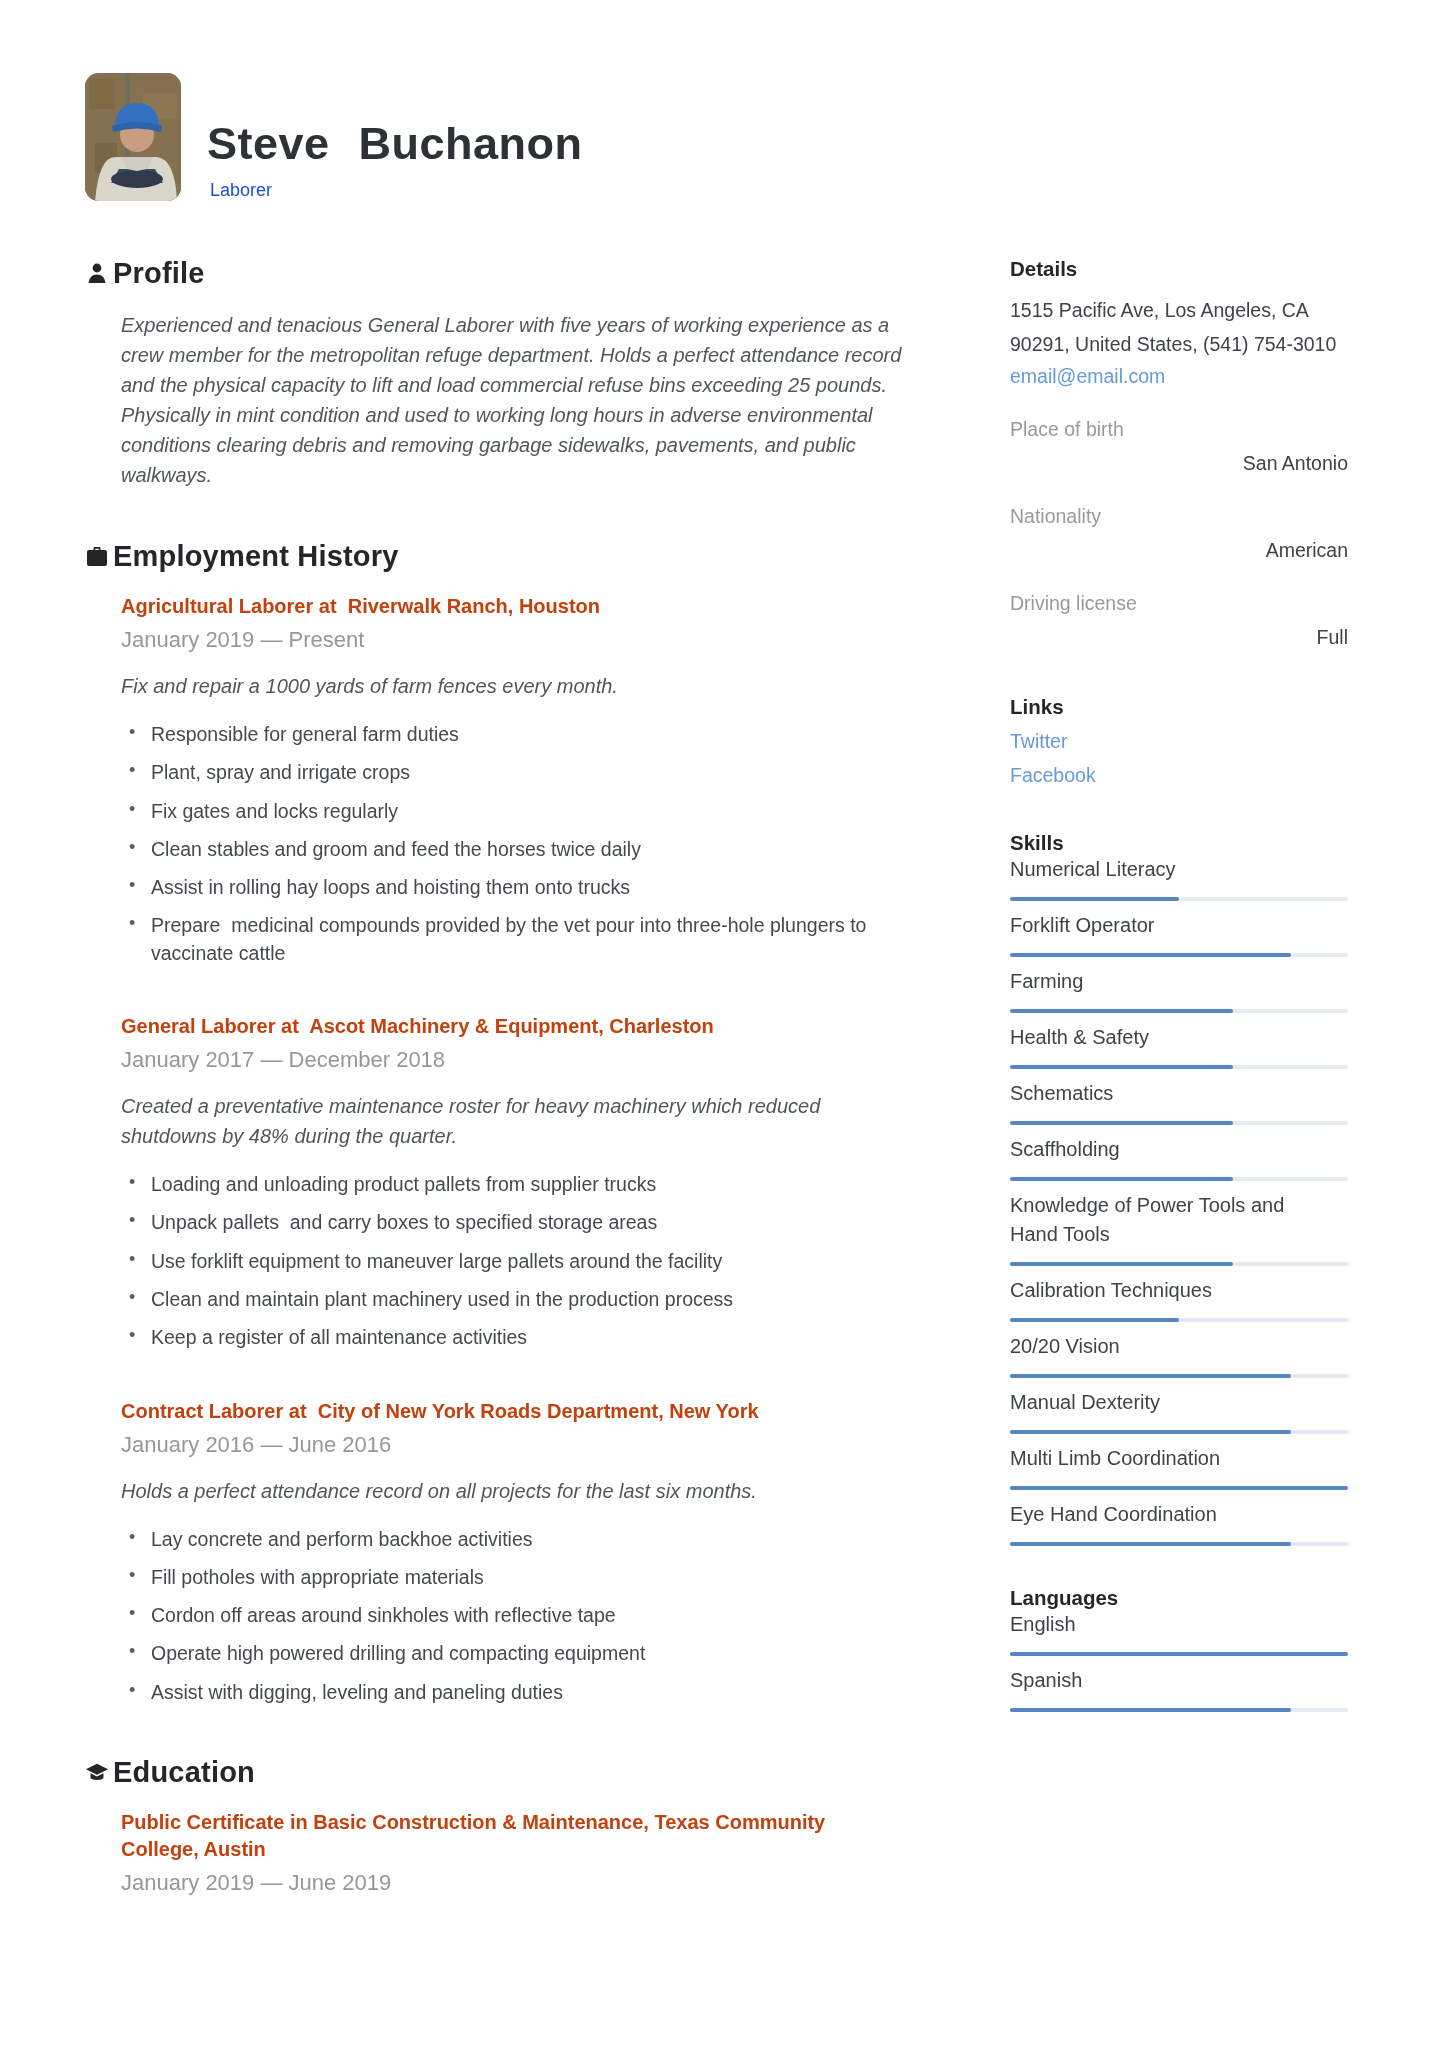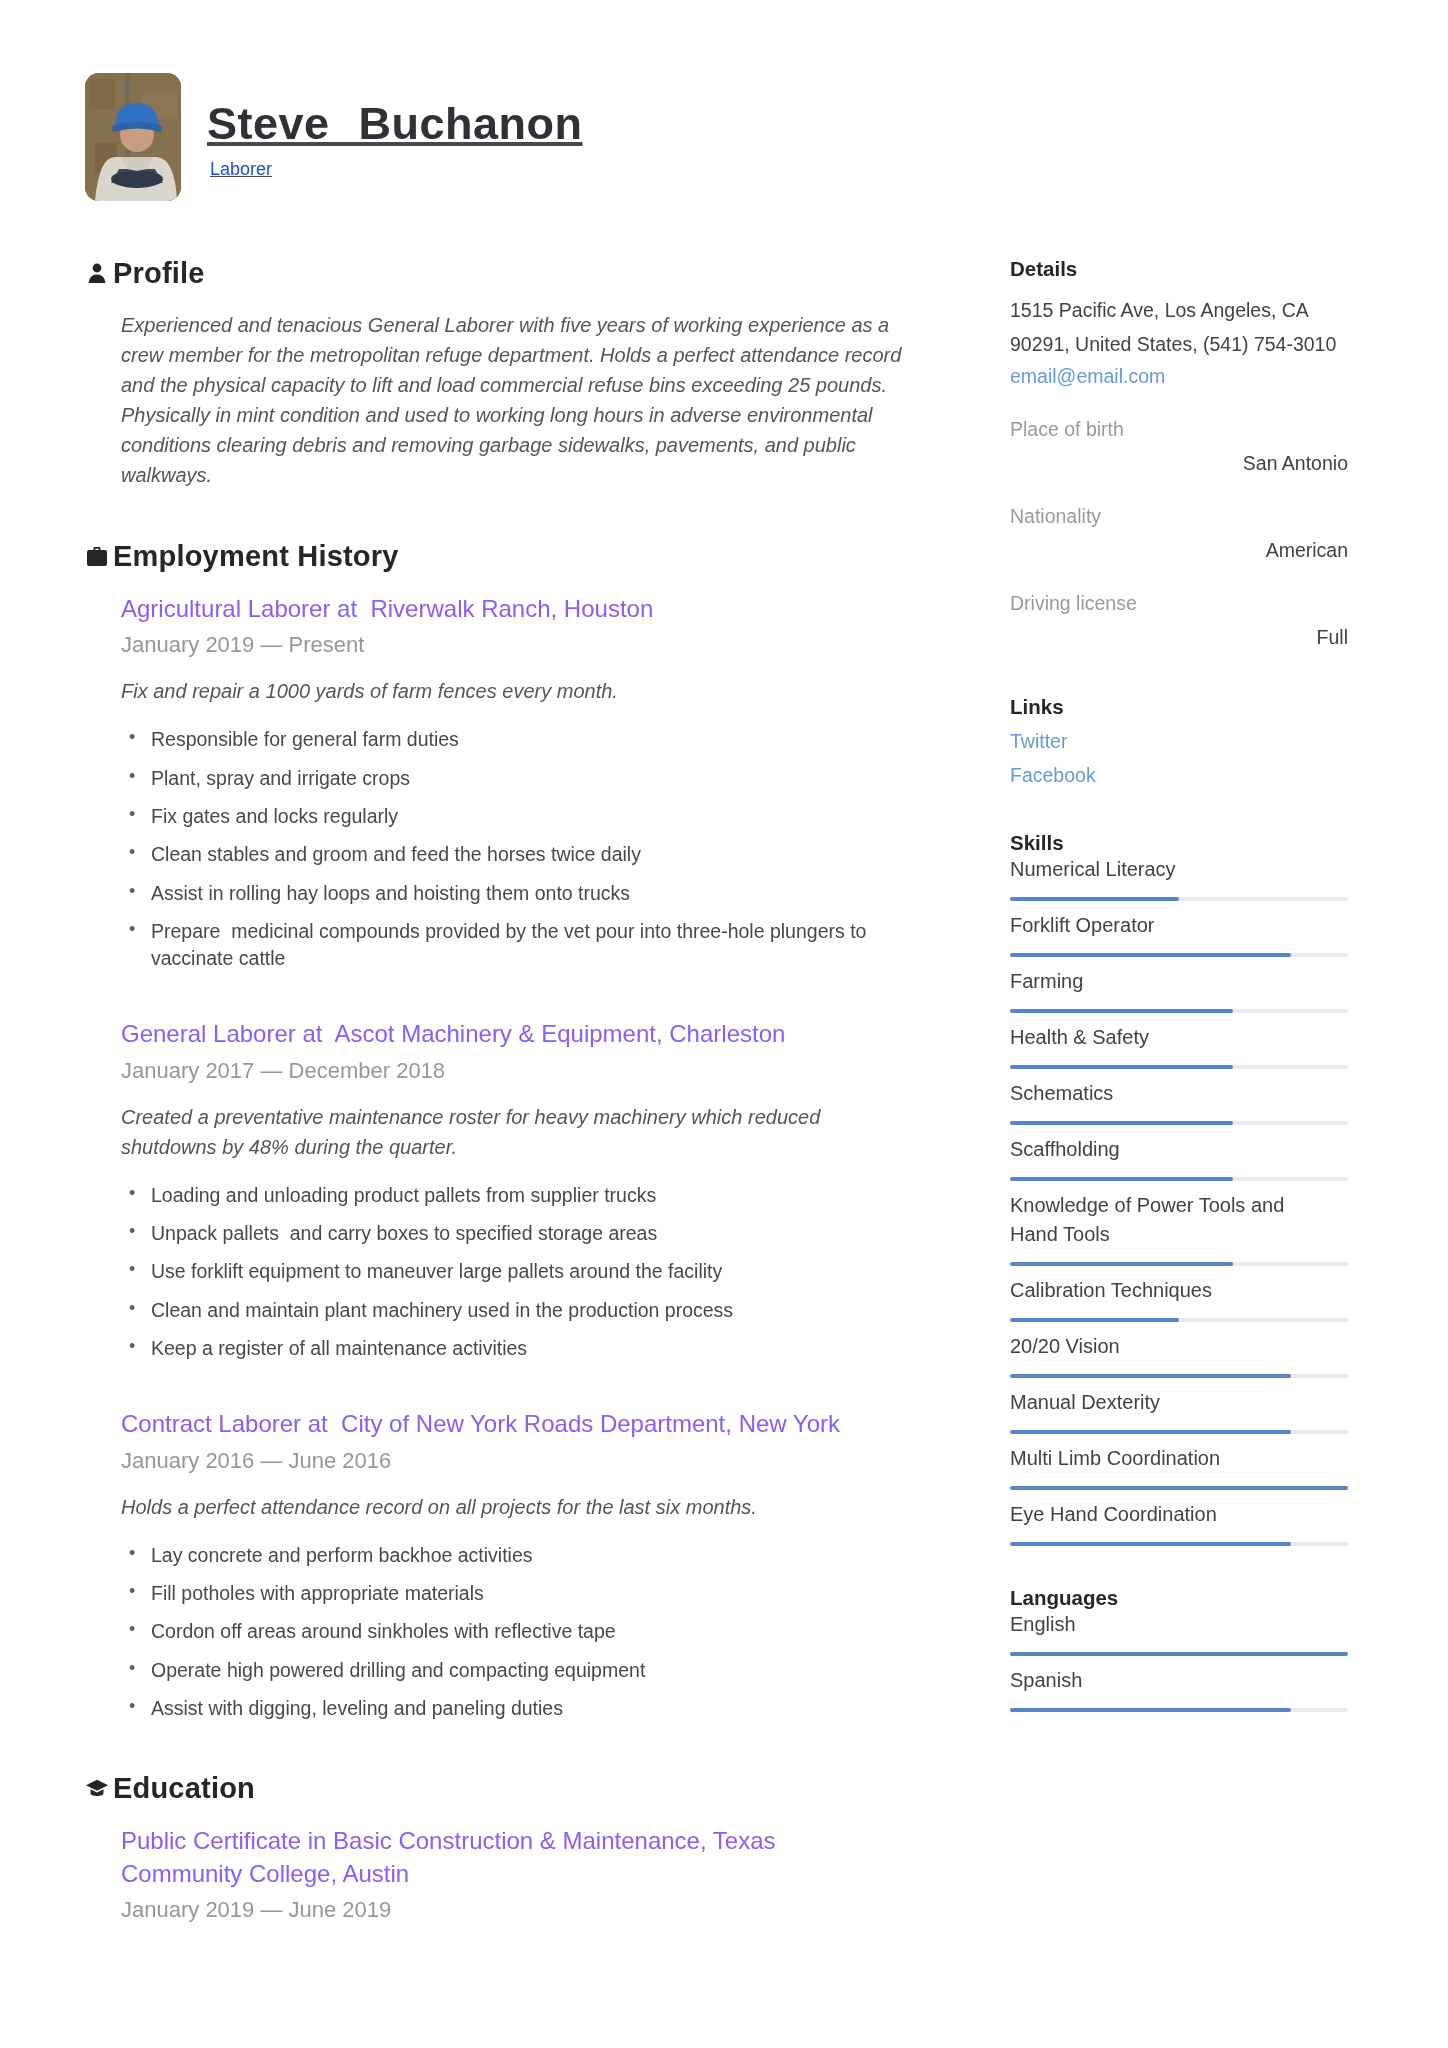--- a/index.html
+++ b/index.html
@@ -8,42 +8,42 @@
   }
   *{margin:0;padding:0;box-sizing:border-box;}
   html,body{background:#fff;}
   .page{
     width:1448px;height:2048px;background:#ffffff;overflow:hidden;
     font-family:"Liberation Sans","DejaVu Sans",sans-serif;color:var(--body);
     position:relative;
   }
   .wrap{padding:55px 100px 0 85px;}
   
-  .hdr{display:flex;align-items:center;text-decoration:underline;}
+  .hdr{display:flex;align-items:flex-end;}
   .photo{width:96px;height:128px;border-radius:14px;overflow:hidden;flex:0 0 auto;
          margin-top:18px;background:#85704f;}
   .photo svg{display:block;}
   .id{margin-left:26px;margin-top:22px;}
   h1{font-size:45px;font-weight:700;color:#2e3136;letter-spacing:.5px;word-spacing:16px;line-height:1.15;}
   .role{font-size:18px;color:#1d4ed8;margin-top:10px;margin-left:3px;}
   
   .columns{display:flex;margin-top:56px;}
   main{width:845px;}
   aside{width:338px;margin-left:auto;}
   
   .sec{margin-bottom:50px;}
   .sec-head{display:flex;align-items:center;gap:4px;margin-bottom:20px;}
   .sec-head .icn{width:24px;display:flex;justify-content:center;}
   h2{font-size:29px;font-weight:700;color:#24262b;letter-spacing:.2px;}
   .sec-body{margin-left:36px;}
   .ital{font-style:italic;font-size:20px;line-height:1.5;color:#52565b;}
   .prof-text{max-width:810px;white-space:pre-wrap;}
   .job{margin-bottom:46px;}
   .job:last-child{margin-bottom:0;}
-  h3{font-size:24px;font-weight:400;color:#8b5cf6;line-height:1.35;white-space:pre-wrap;max-width:780px;}
+  h3{font-size:20px;font-weight:700;color:#c2410c;line-height:1.35;white-space:pre-wrap;max-width:780px;}
   .dates{font-size:22px;color:var(--muted);margin-top:7px;}
   .summary{margin-top:18px;margin-bottom:20px;max-width:790px;white-space:pre-wrap;}
   ul.duties{list-style:none;margin-top:18px;}
   ul.duties li{
     font-size:19.5px;color:#45494e;line-height:1.4;margin-bottom:11px;
     padding-left:30px;position:relative;white-space:pre-wrap;max-width:780px;
   }
   ul.duties li::before{content:"•";position:absolute;left:8px;top:-1px;color:#5a5e63;font-size:18px;}
   .edu h3{max-width:760px;}
   

